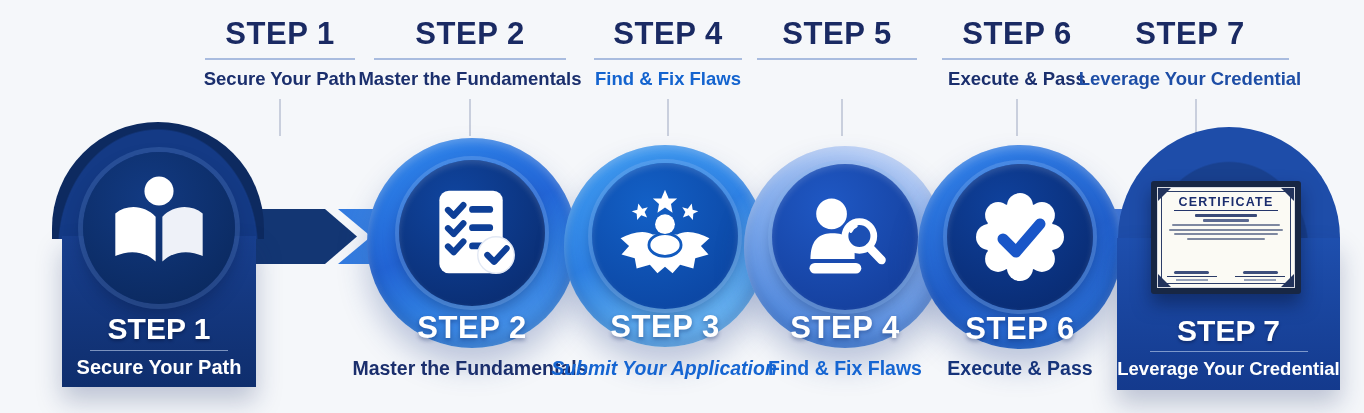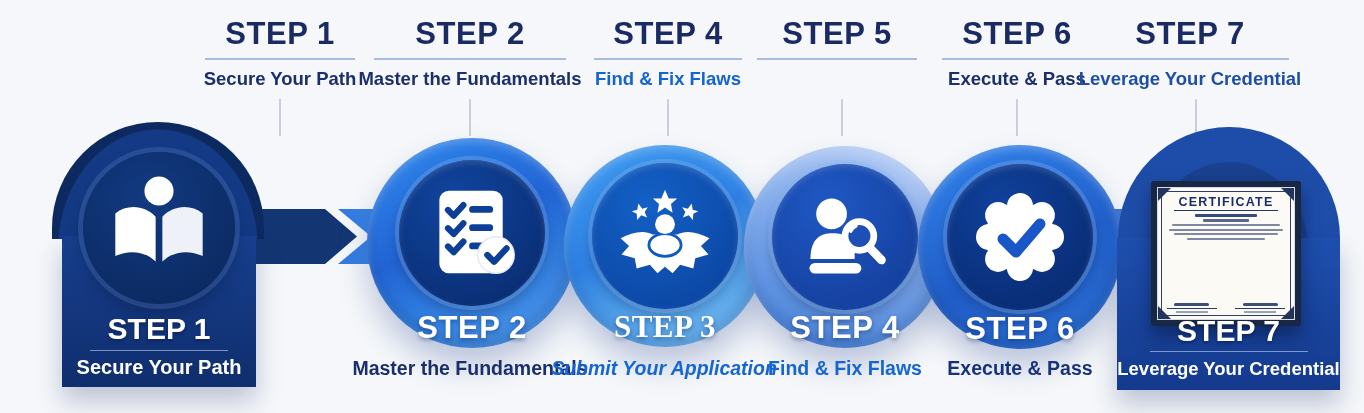--- a/index.html
+++ b/index.html
@@ -37,21 +37,21 @@
 
   .b7-arch{position:absolute;left:1118px;top:127px;width:222px;height:113px;border-radius:111px 111px 0 0;
     background:radial-gradient(ellipse at 50% 108%, #19418f 0 50%, #1e4da9 51% 74%, #2c63c8 75% 100%);z-index:2;}
   .b7-rect{position:absolute;left:1117px;top:238px;width:223px;height:152px;
     background:linear-gradient(180deg,#1e4fae,#143a8d);box-shadow:0 14px 24px rgba(25,45,100,.25);z-index:2;}
   .b7-step{position:absolute;left:1117px;top:314px;width:223px;text-align:center;color:#fff;font-size:30px;font-weight:800;z-index:4;text-shadow:0 2px 3px rgba(5,15,50,.4);}
   .b7-line{position:absolute;left:1150px;top:351px;width:158px;height:1px;background:rgba(210,225,250,.55);z-index:4;}
   .b7-sub{position:absolute;left:1113px;top:358px;width:231px;text-align:center;color:#fff;font-size:18.5px;font-weight:700;z-index:4;}
 
   
-  .cert{position:absolute;left:1151px;top:181px;width:150px;height:145px;background:#182744;border-radius:3px;
+  .cert{position:absolute;left:1151px;top:181px;width:150px;height:113px;background:#182744;border-radius:3px;
     padding:6px;box-sizing:border-box;box-shadow:0 10px 18px rgba(8,20,55,.5);z-index:4;}
   .cert-paper{width:100%;height:100%;background:#fbfaf4;border:1px solid #d8dbe2;position:relative;overflow:hidden;box-sizing:border-box;}
   .cert-border{position:absolute;inset:3px;border:1.5px solid #2c3d68;pointer-events:none;}
   .cc{position:absolute;width:13px;height:13px;background:#22335c;}
   .cc-tl{left:0;top:0;clip-path:polygon(0 0,100% 0,0 100%);}
   .cc-tr{right:0;top:0;clip-path:polygon(0 0,100% 0,100% 100%);}
   .cc-bl{left:0;bottom:0;clip-path:polygon(0 0,100% 100%,0 100%);}
   .cc-br{right:0;bottom:0;clip-path:polygon(100% 0,100% 100%,0 100%);}
   .cert-title{margin-top:7px;text-align:center;font-size:12.5px;font-weight:800;color:#1b2d6e;letter-spacing:1.2px;}
   .cert-title-rule{width:76%;height:1px;background:#24356b;margin:1px auto 3px;}
@@ -66,21 +66,21 @@
   .sig{width:42%;}
   .sig-squig{height:3px;background:#3d4e7c;width:70%;margin:0 auto 2px;border-radius:2px;}
   .sig-line{height:1px;background:#2a3a66;}
   .sig-cap{height:2px;background:#97a2ba;width:64%;margin:2px auto 0;}
 
   
   .circle{position:absolute;border-radius:50%;z-index:2;}
   .c0{left:367px;top:138px;width:210px;height:210px;
     background:linear-gradient(155deg,#2f87ec 5%,#2365d6 45%,#2e7ce2 62%,#57a3f0 100%);}
   .c1{left:564px;top:145px;width:202px;height:202px;
-    background:linear-gradient(155deg,#3f9bf0 5%,#2f83e6 45%,#5aabf2 70%,#7fc2f7 100%);font-family:Liberation Serif, serif;}
+    background:linear-gradient(155deg,#3f9bf0 5%,#2f83e6 45%,#5aabf2 70%,#7fc2f7 100%);}
   .c2{left:744px;top:146px;width:202px;height:202px;
     background:linear-gradient(200deg,#b7cdf5 8%,#7ba8ec 52%,#4a86e0 95%);}
   .c3{left:918px;top:145px;width:204px;height:204px;
     background:linear-gradient(155deg,#3182ea 5%,#2260cc 55%,#2e74d8 100%);}
   .circle{box-shadow:0 18px 30px rgba(40,70,140,.28), inset 0 4px 8px rgba(255,255,255,.25), inset 0 -10px 16px rgba(10,35,90,.22);}
   .inner{position:absolute;left:50%;top:45%;transform:translate(-50%,-50%);width:146px;height:146px;border-radius:50%;
     display:flex;align-items:center;justify-content:center;
     box-shadow:0 0 0 4px rgba(140,185,245,.30), 0 8px 16px rgba(8,25,70,.35), inset 0 3px 6px rgba(255,255,255,.15);}
   .i0{background:radial-gradient(circle at 38% 28%, #10459f, #0a2e74 80%);}
   .i1{background:radial-gradient(circle at 38% 28%, #1360c6, #0c47a4 80%);}

